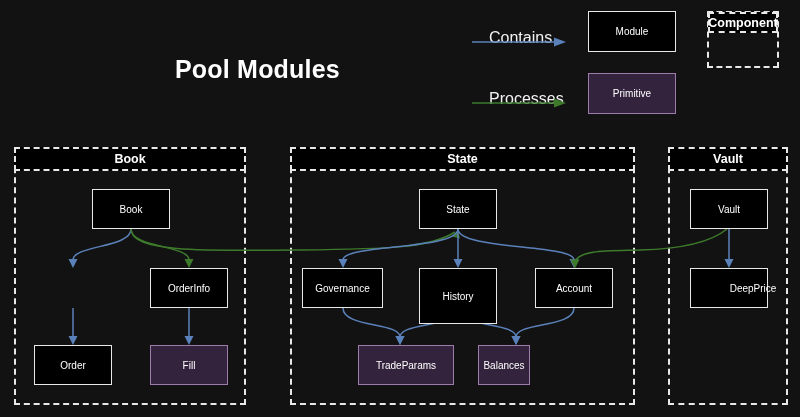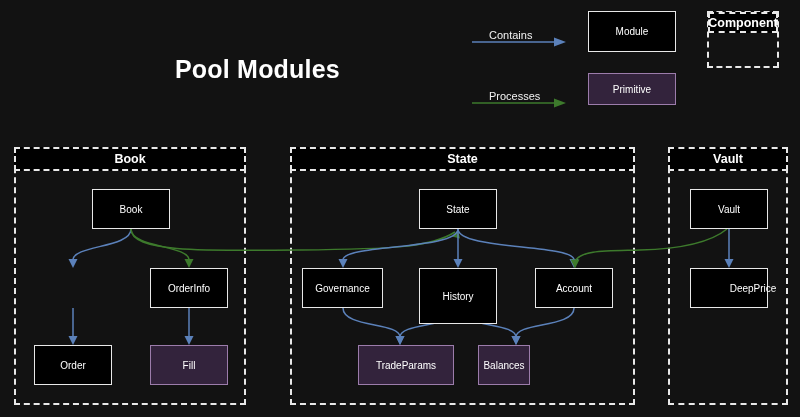--- a/index.html
+++ b/index.html
@@ -24,21 +24,21 @@
     top: 55px;
     font-size: 25px;
     font-weight: bold;
     color: #ffffff;
     letter-spacing: 0.2px;
     margin-left: 8px;
   }
 
   
   .legend-label {
-    font-size: 11px;
+    font-size: 16px;
     color: #f2f2f2;
     white-space: nowrap;
   }
   #legend-contains-label { left: 489px; top: 29px; }
   #legend-processes-label { left: 489px; top: 90px; }
 
   .legend-arrow-svg { pointer-events: none; }
   #legend-contains-arrow { left: 472px; top: 36px; }
   #legend-processes-arrow { left: 472px; top: 97px; }
 
@@ -57,21 +57,21 @@
     background: #000000;
     border: 1.5px solid #e8e8e8;
   }
   .node.primitive {
     background: #33233c;
     border: 1.5px solid #9c7cab;
   }
 
   
   #legend-module-box { left: 588px; top: 11px; width: 88px; height: 41px; }
-  #legend-primitive-box { left: 588px; top: 73px; width: 88px; height: 32px; }
+  #legend-primitive-box { left: 588px; top: 73px; width: 88px; height: 41px; }
 
   
   #legend-component {
     left: 707px;
     top: 11px;
     width: 72px;
     height: 57px;
     box-sizing: border-box;
     border: 2px dashed #e8e8e8;
     background: transparent;

